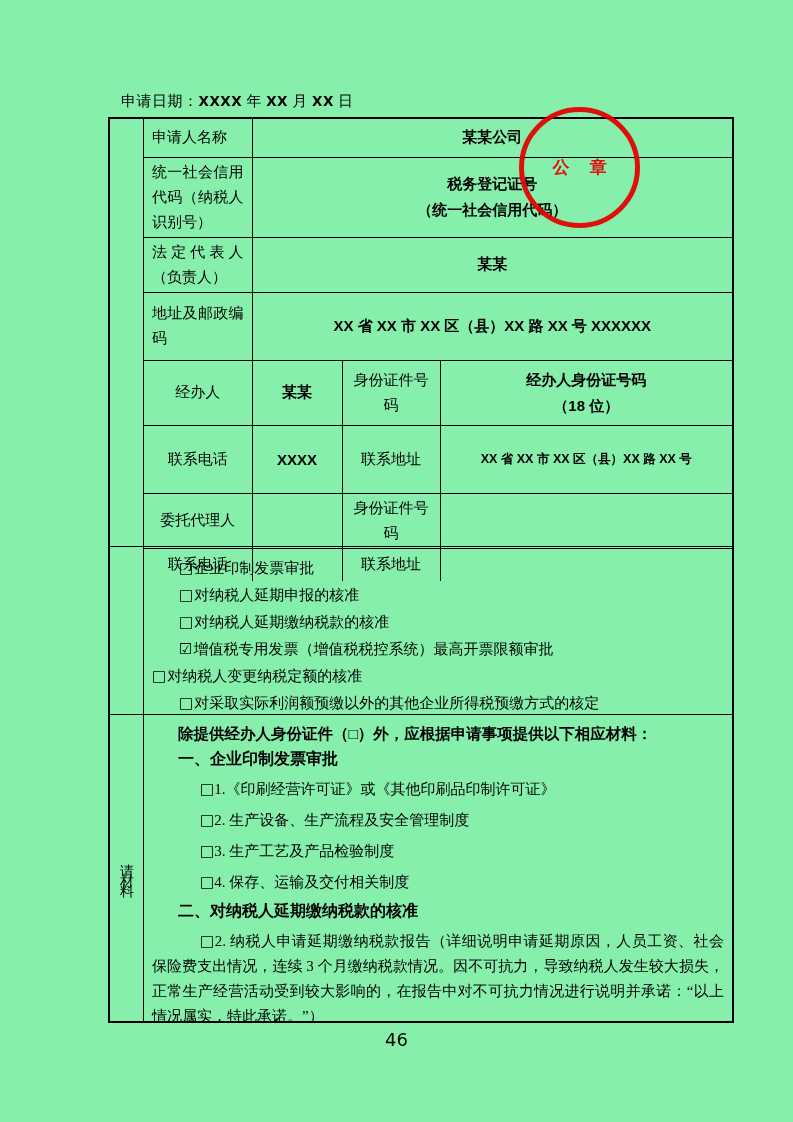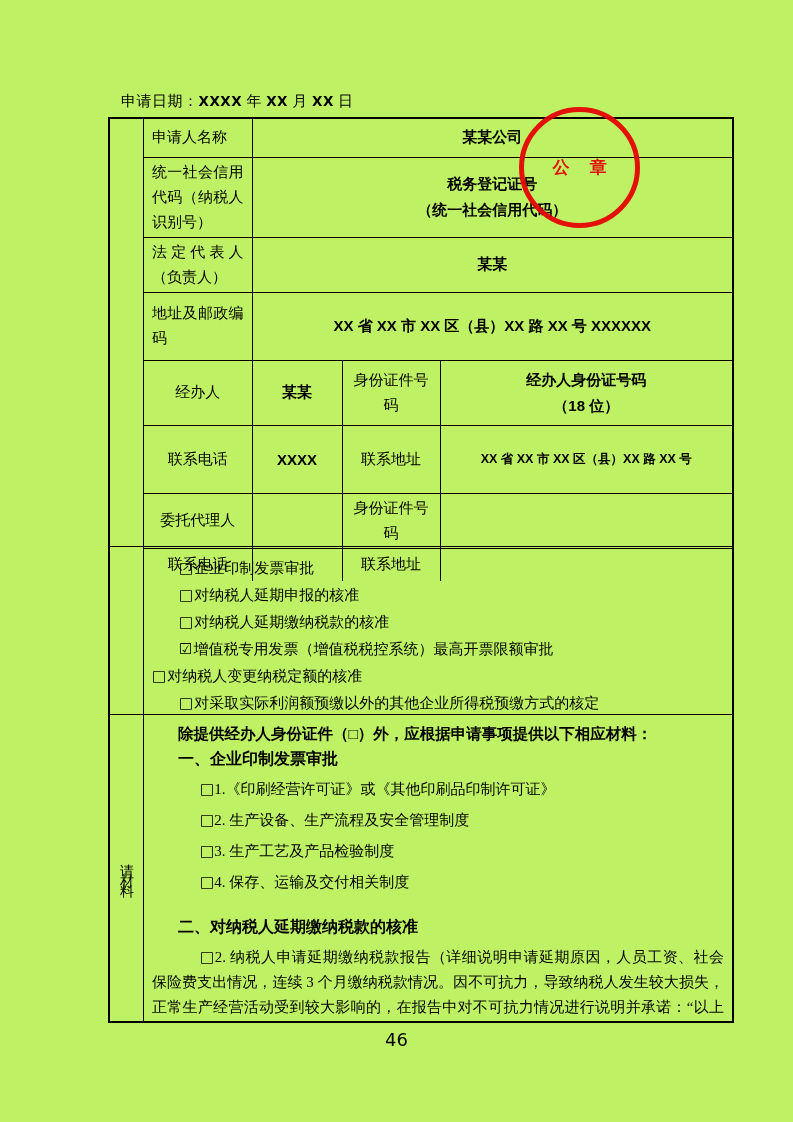--- a/index.html
+++ b/index.html
@@ -1,17 +1,17 @@
 <!DOCTYPE html>
 <html><head>
 <meta charset="utf-8">
 <style>
   html,body { margin:0; padding:0; background:#fff; }
   .page {
-    position:relative; width:793px; height:1122px; background:#bef264;
+    position:relative; width:793px; height:1122px; background:#86efac;
     font-family:"Liberation Serif","DejaVu Serif",serif; color:#000;
     overflow:hidden; margin:0 auto;
   }
   
   .date-line { position:absolute; left:121px; top:92px; font-size:15px; letter-spacing:0.5px; }
   .date-line .xval { font-family:"DejaVu Sans","Liberation Sans",sans-serif; font-weight:bold; font-size:13.5px; }
 
   
   .doc-table {
     position:absolute; left:108px; top:117px; width:626px;
@@ -46,21 +46,21 @@
   .chk-item { font-size:15px; line-height:27px; white-space:nowrap; }
   .chk-item.indent { padding-left:27px; }
   .chk-item .box { font-family:"DejaVu Sans","Liberation Sans",sans-serif; font-size:15px; margin-right:1px; }
 
   
   .mat-content { padding:0 8px 0 8px; height:306px; overflow:hidden; }
   .mat-intro { font-weight:bold; font-family:"Liberation Sans","DejaVu Sans",sans-serif;
                font-size:15.5px; line-height:22px; margin-top:8px; text-indent:26px; }
   .mat-h { font-weight:bold; font-family:"Liberation Sans","DejaVu Sans",sans-serif;
            font-size:16px; line-height:22px; margin-top:3px; text-indent:26px; }
-  .mat-h.h2 { margin-top:22px; }
+  .mat-h.h2 { margin-top:6px; }
   .mat-item { font-size:15px; line-height:24px; margin-top:7px; text-indent:48px; }
   .mat-item.long { text-align:justify; line-height:25px; }
   .mat-item .box { font-family:"DejaVu Sans","Liberation Sans",sans-serif; font-size:15px; }
 
   
   .stamp {
     position:absolute; left:519px; top:107px; width:121px; height:121px;
     border:5px solid #e60000; border-radius:50%; box-sizing:border-box;
     display:flex; align-items:center; justify-content:center;
     color:#e60000; font-weight:bold; font-size:17px;

